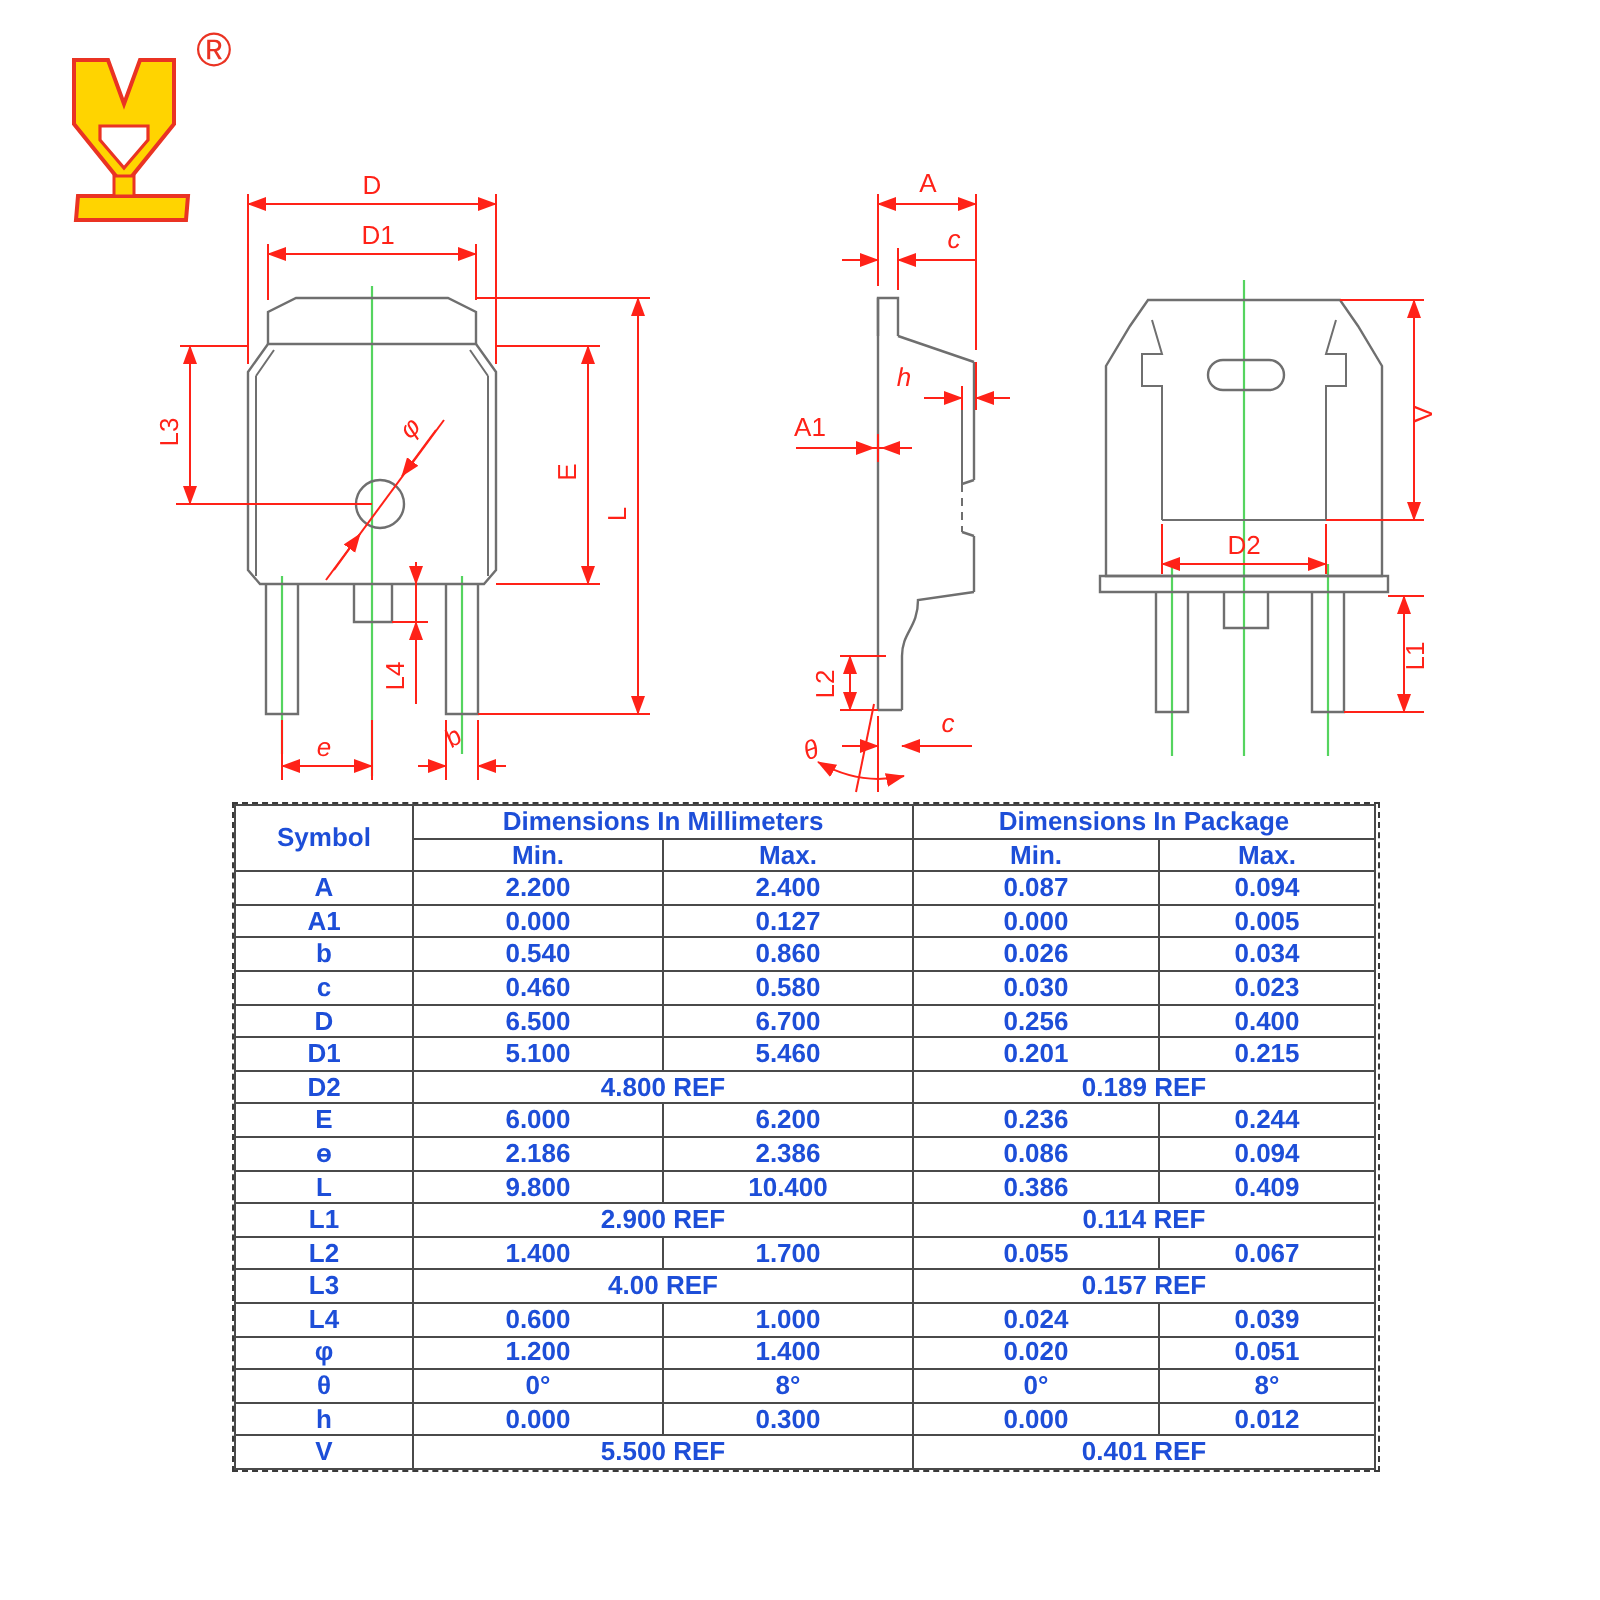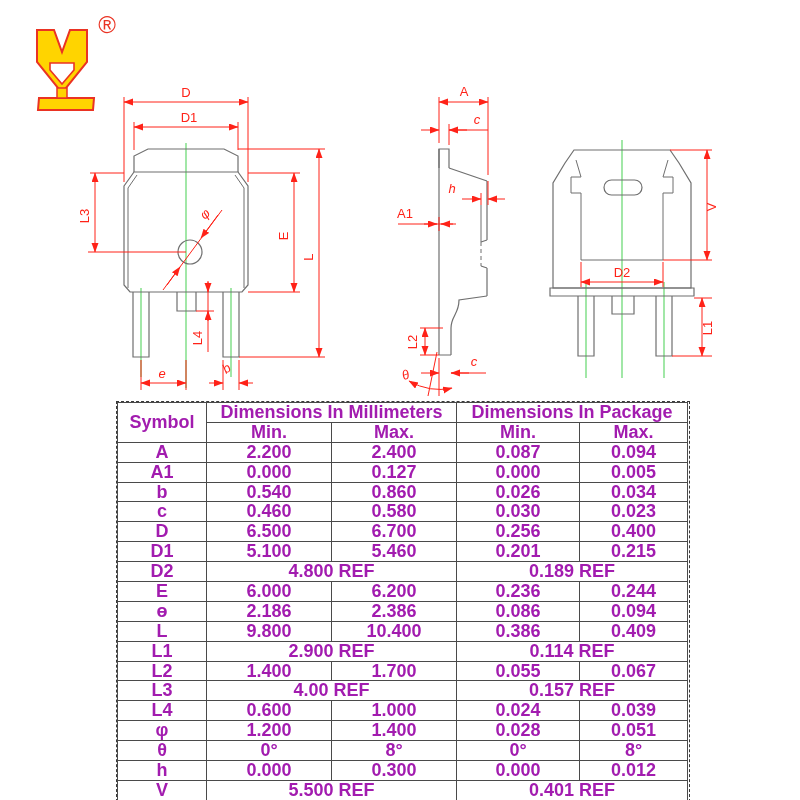--- a/index.html
+++ b/index.html
@@ -15,21 +15,21 @@
   .cl{stroke:#55d45f;stroke-width:1.1;fill:none;}
   .dimtext{fill:#ff2218;font-size:13px;font-family:"Liberation Sans",sans-serif;}
   .ital{font-style:italic;}
   
   #dim-table-wrap{
     position:absolute;left:116px;top:401px;width:572px;
     border:1.5px dashed #3a3a3a;background:#fff;
   }
   #dim-table{
     border-collapse:collapse;table-layout:fixed;width:570px;
-    font-size:18px;color:#a21caf;font-weight:700;
+    font-size:13px;color:#1d4ed8;font-weight:700;
   }
   #dim-table th,#dim-table td{
     border:1px solid #4a4a4a;text-align:center;vertical-align:middle;
     padding:0;height:15.6px;line-height:1.05;font-weight:700;white-space:nowrap;
     overflow:hidden;
   }
   #footer-package{
     position:absolute;left:592px;top:796px;font-size:24px;font-weight:700;color:#000;
     letter-spacing:0.5px;
   }
@@ -275,21 +275,21 @@
           <td>L4</td>
           <td>0.600</td>
           <td>1.000</td>
           <td>0.024</td>
           <td>0.039</td>
         </tr>
         <tr>
           <td>φ</td>
           <td>1.200</td>
           <td>1.400</td>
-          <td>0.028</td>
+          <td>0.020</td>
           <td>0.051</td>
         </tr>
         <tr>
           <td>θ</td>
           <td>0°</td>
           <td>8°</td>
           <td>0°</td>
           <td>8°</td>
         </tr>
         <tr>

